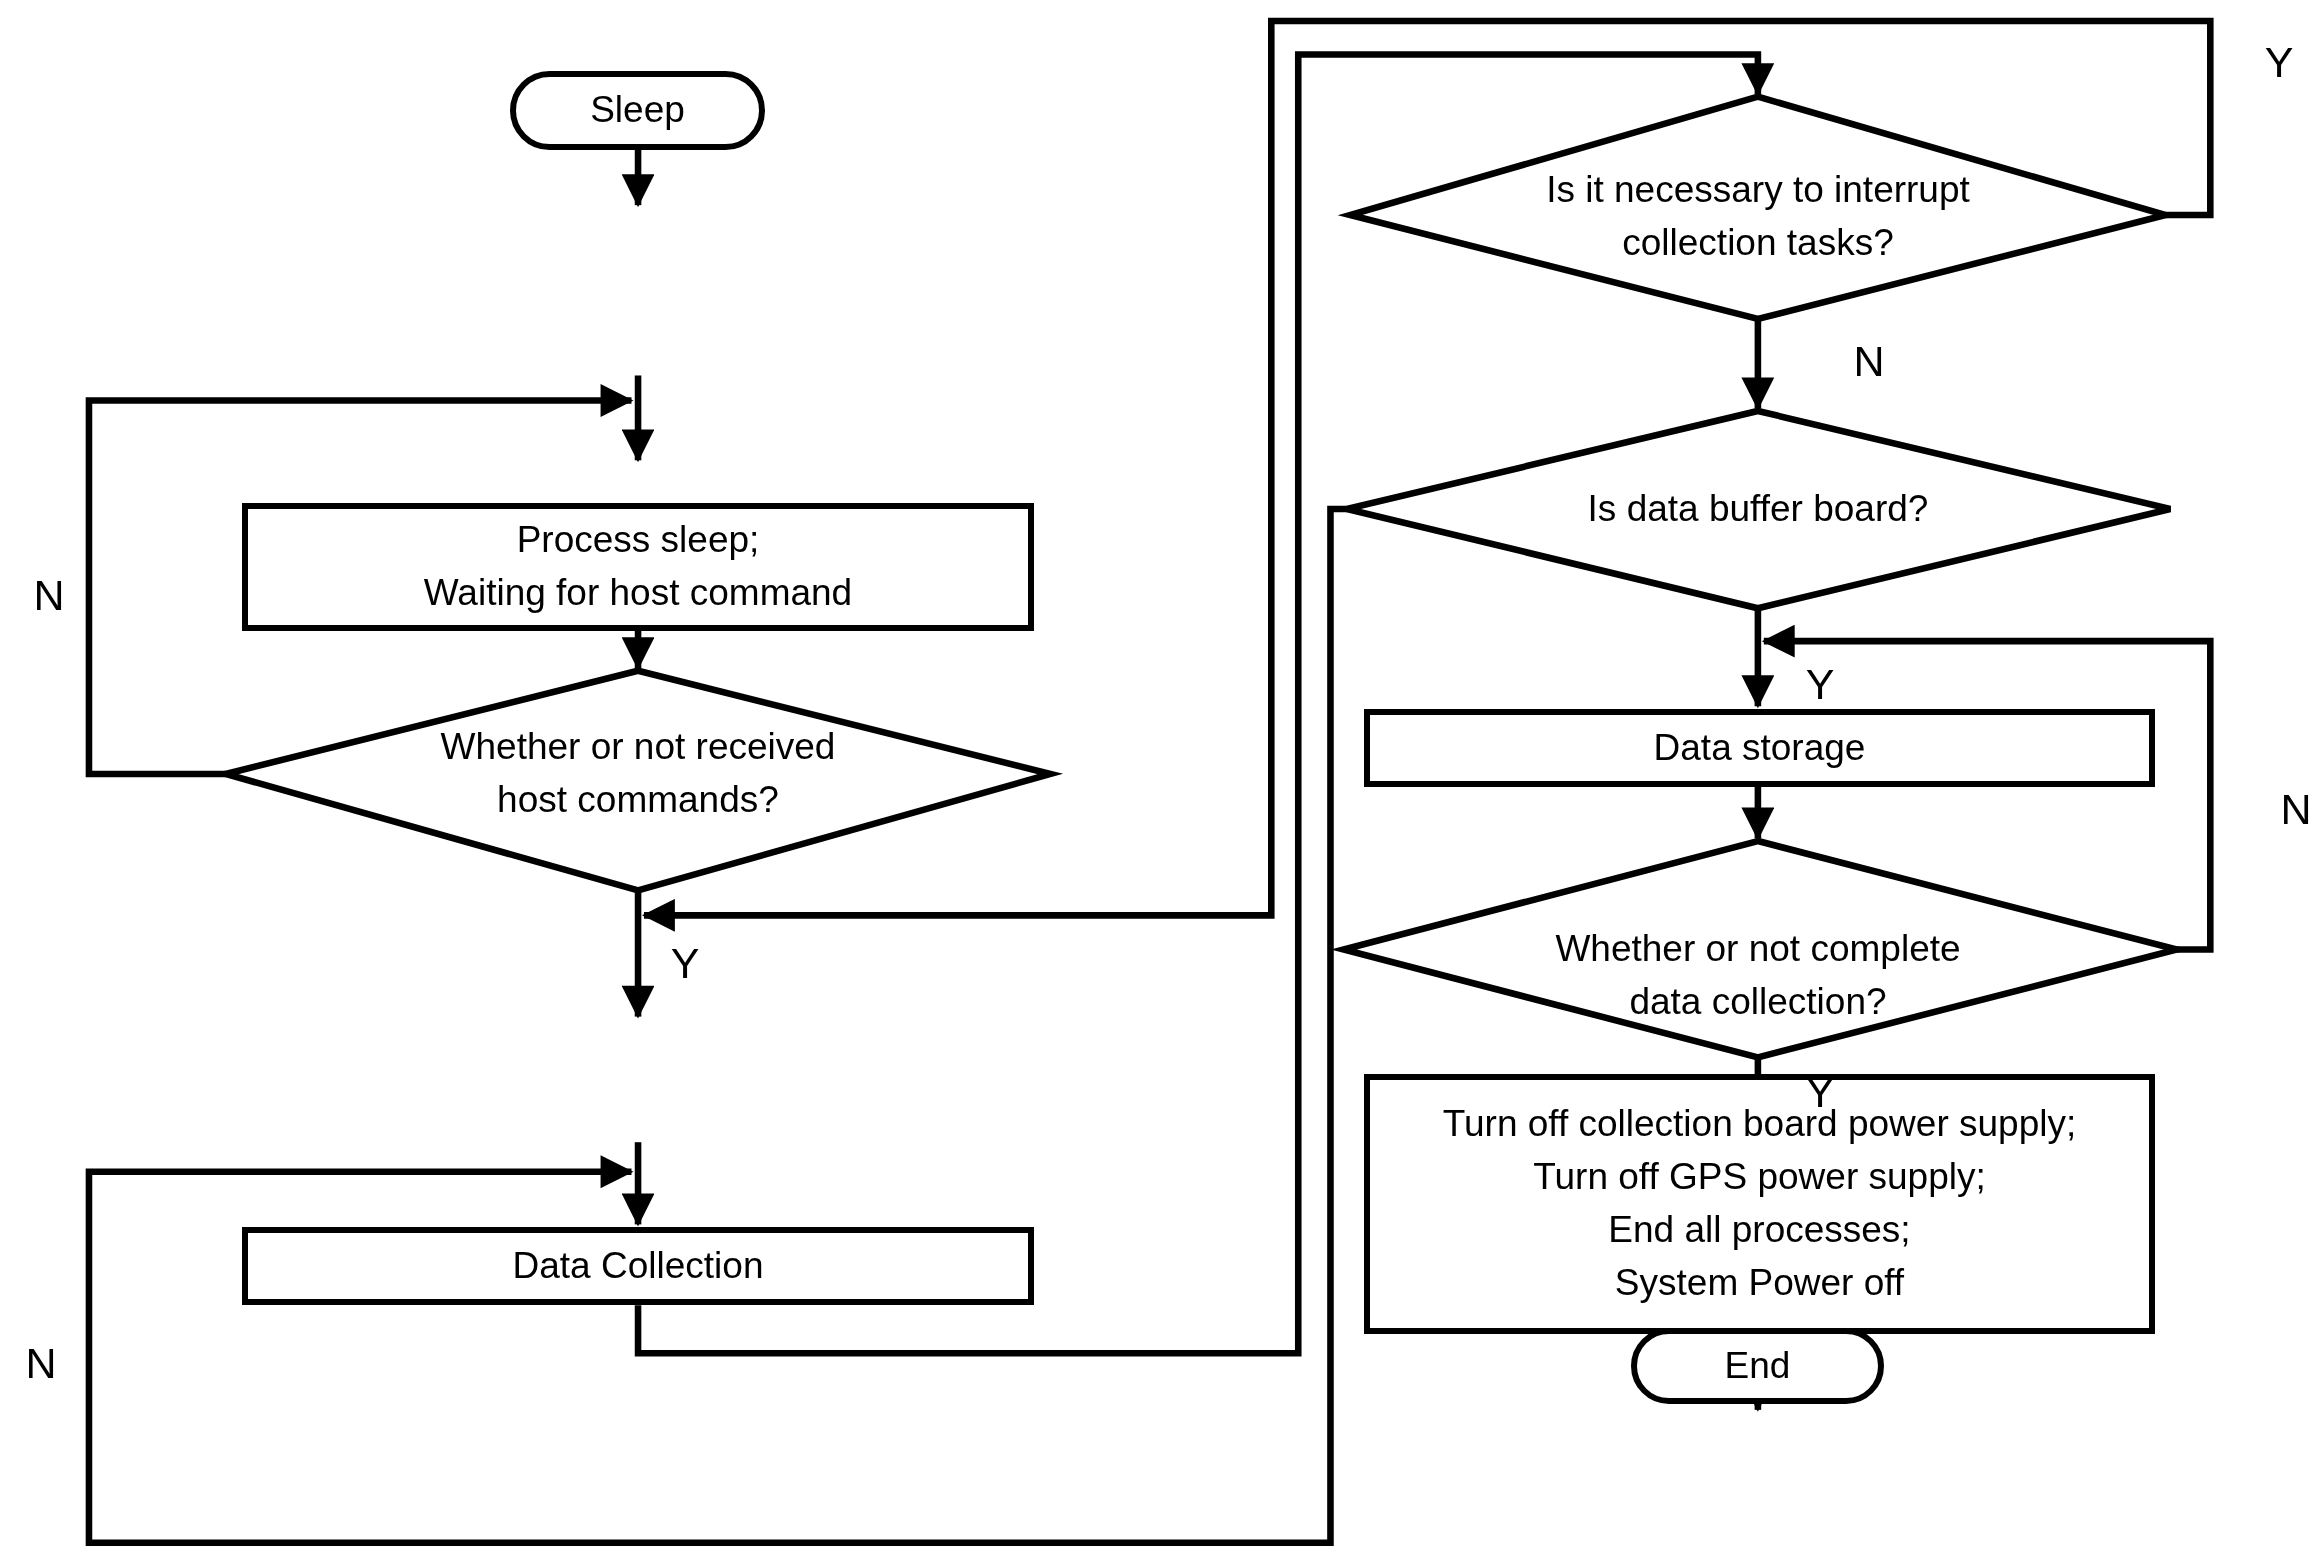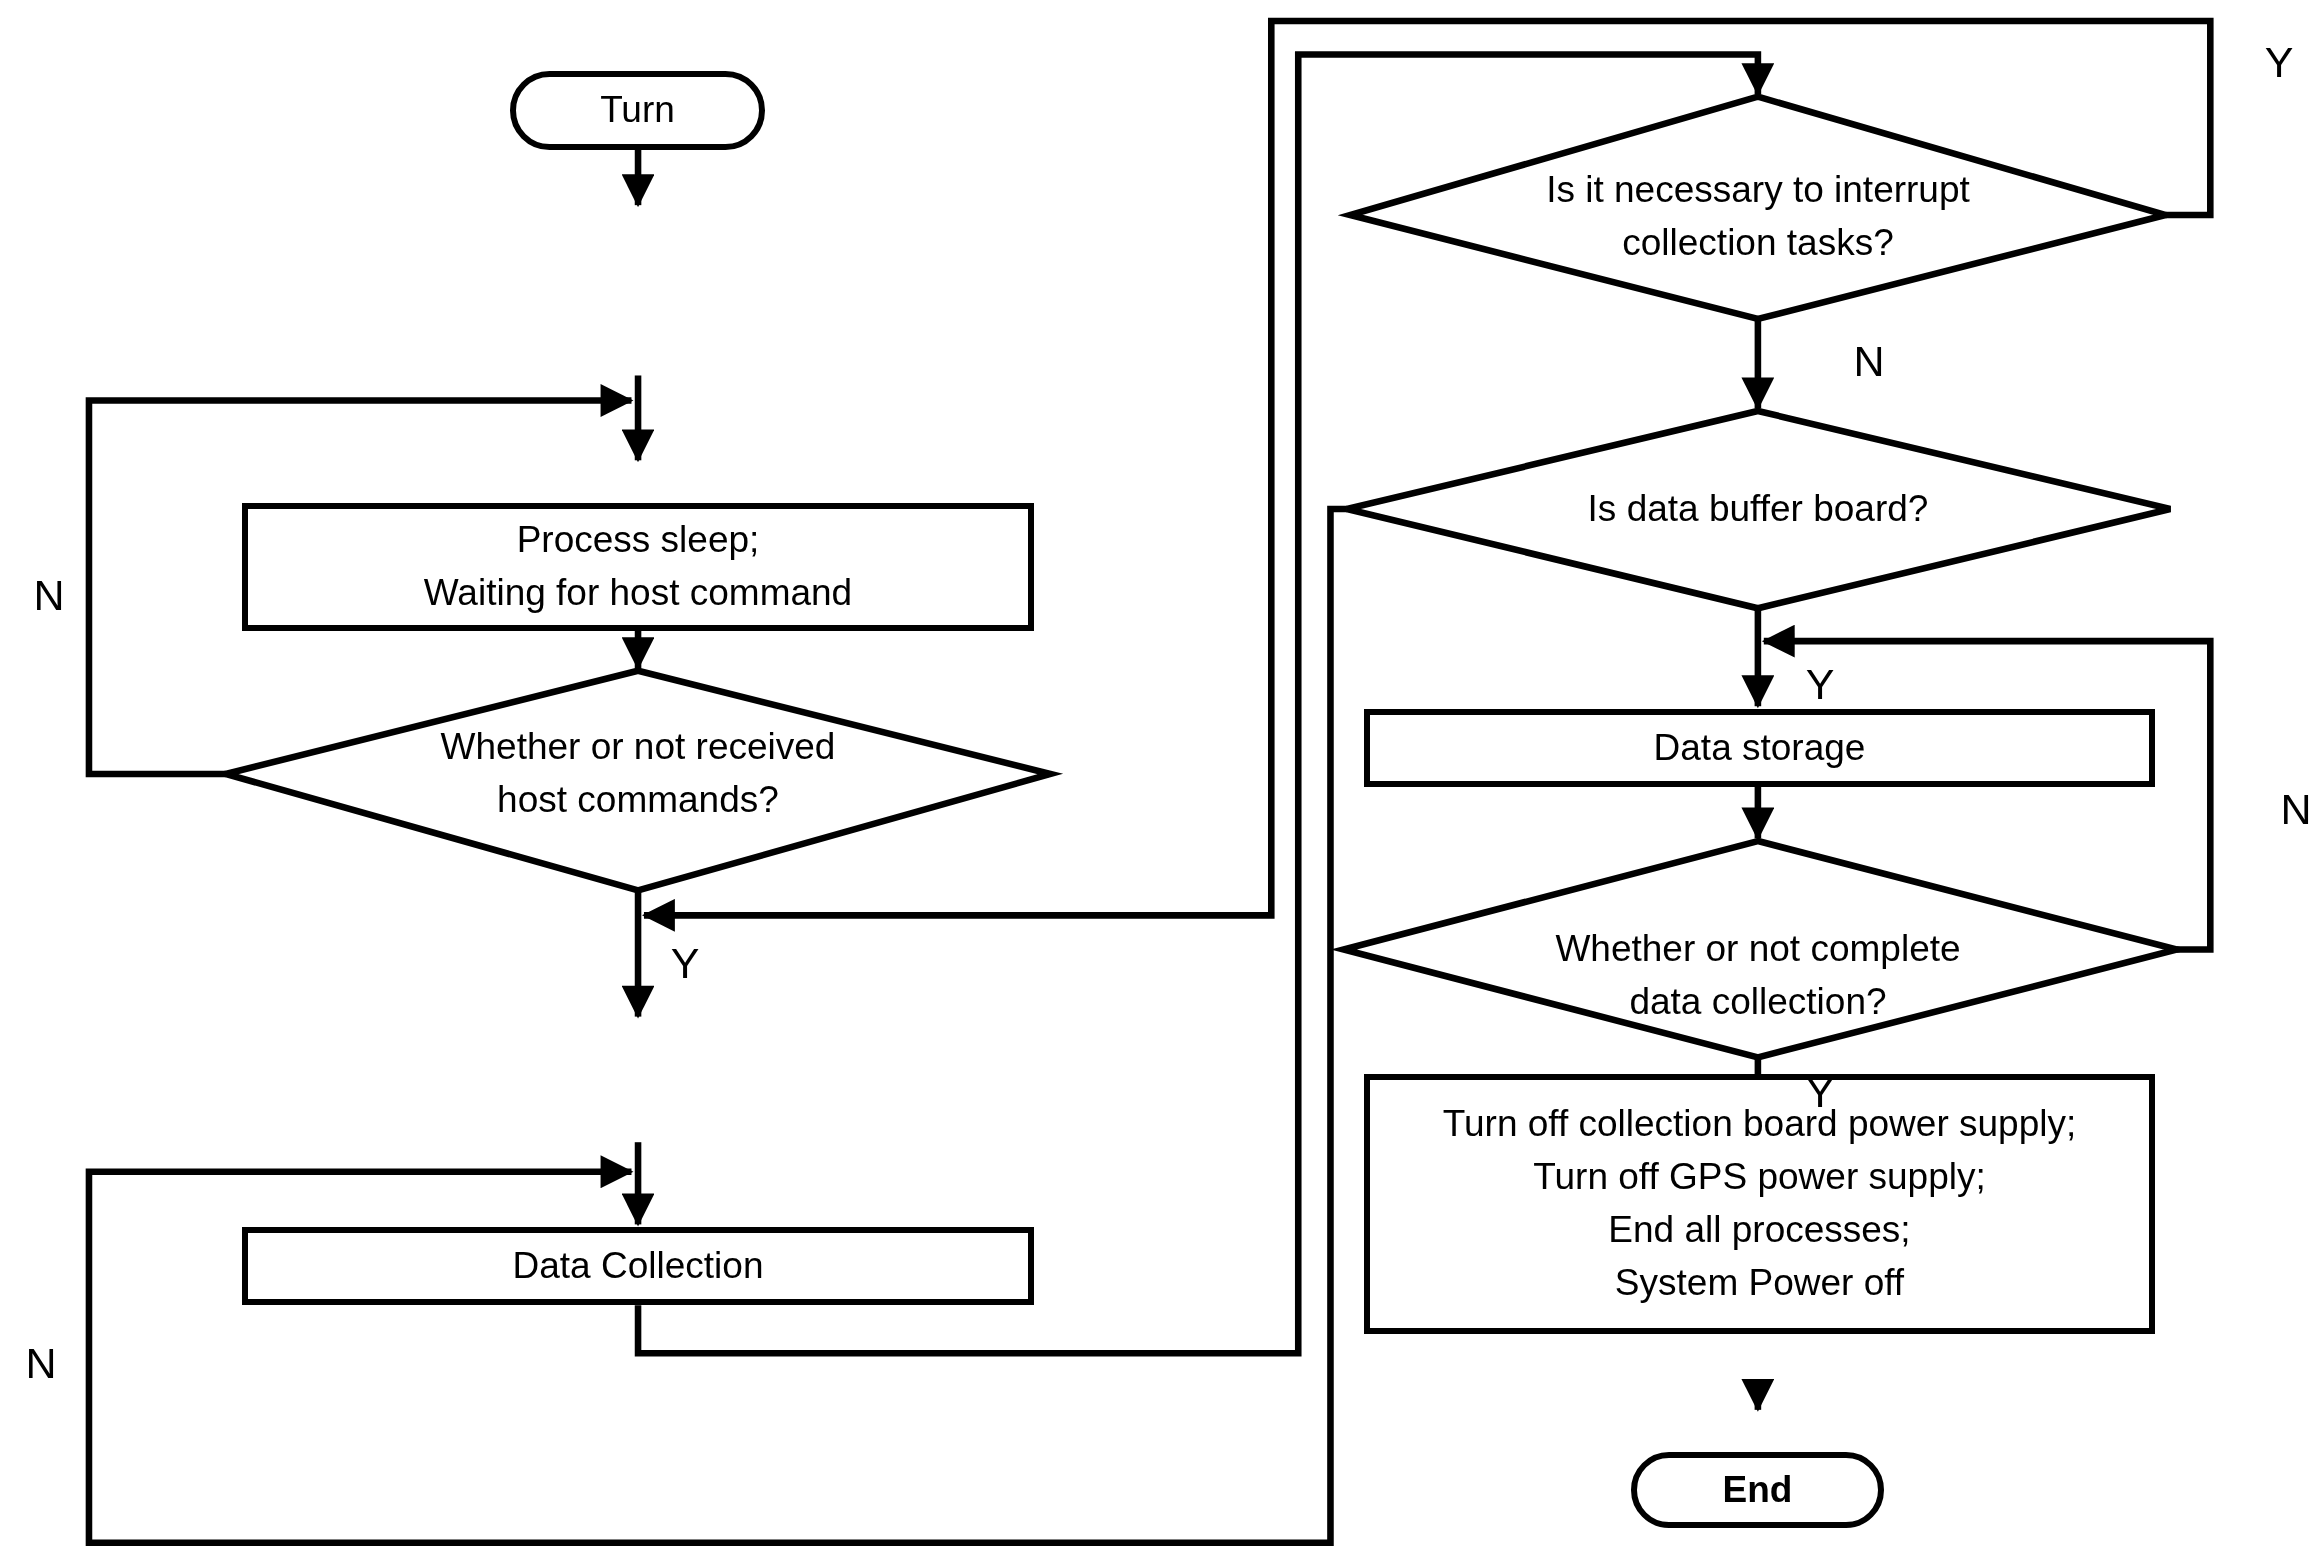--- a/index.html
+++ b/index.html
@@ -62,21 +62,21 @@
     <polyline class="edge" marker-end="url(#arw)" points="3310,1444 3361,1444 3361,975 2682,975"></polyline>
     <polyline class="edge" marker-end="url(#arw)" points="2048,774 2023,774 2023,2346 135,2346 135,1782 960,1782"></polyline>
 
     <polygon class="shape" points="970,1020 1597,1177 970,1354 343,1177"></polygon>
     <polygon class="shape" points="2673,147 3293,327 2673,485 2053,327"></polygon>
     <polygon class="shape" points="2673,625 3300,774 2673,925 2048,774"></polygon>
     <polygon class="shape" points="2673,1279 3310,1444 2673,1608 2043,1444"></polygon>
   </svg>
 
   <div class="node terminator" style="left:510px;top:71px;width:255px;height:79px;">
-    <span>Turn</span>
+    <span>Sleep</span>
   </div>
 
 
   <div class="node" style="left:242px;top:463px;width:792px;height:128px;margin-top:40px;">
     <span>Process sleep;
 Waiting for host command</span>
   </div>
 
 
   <div class="node" style="left:242px;top:1227px;width:792px;height:78px;">
@@ -87,21 +87,21 @@
     <span>Data storage</span>
   </div>
 
   <div class="node" style="left:1364px;top:1074px;width:791px;height:260px;">
     <span>Turn off collection board power supply;
 Turn off GPS power supply;
 End all processes;
 System Power off</span>
   </div>
 
-  <div class="node terminator" style="left:1631px;top:1452px;width:253px;height:76px;font-weight:bold;">
+  <div class="node terminator" style="left:1631px;top:1328px;width:253px;height:76px;">
     <span>End</span>
   </div>
 
   <div class="dlabel" style="left:362px;top:695px;width:552px;height:158px;justify-content:center;">
     <span>Whether or not received
 host commands?</span>
   </div>
   <div class="dlabel" style="left:1480px;top:138px;width:556px;height:158px;">
     <span>Is it necessary to interrupt
 collection tasks?</span>

